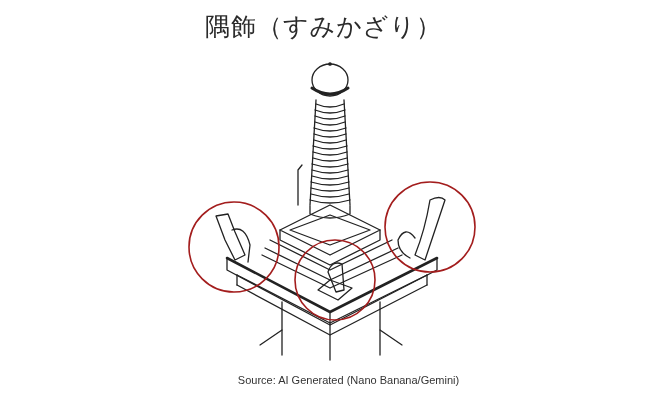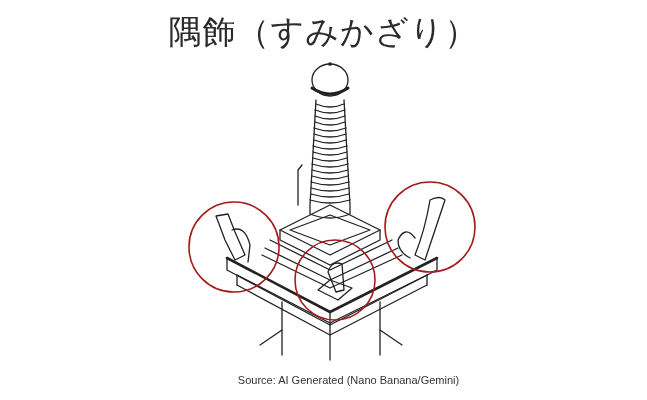--- a/index.html
+++ b/index.html
@@ -1,17 +1,17 @@
 <!DOCTYPE html>
 <html><head>
 <meta charset="utf-8">
 <style>
   html, body { margin: 0; padding: 0; }
   body { width: 647px; height: 400px; background: #ffffff; position: relative; overflow: hidden; font-family: "DejaVu Sans", sans-serif; }
-  .title { position: absolute; top: 10px; left: 0; width: 647px; text-align: center; font-size: 33px; color: #2b2b2b; letter-spacing: 1px; }
+  .title { position: absolute; top: 10px; left: 0; width: 647px; text-align: center; font-size: 25px; color: #2b2b2b; letter-spacing: 1px; }
   .figure { position: absolute; left: 0; top: 0; width: 647px; height: 400px; }
   .caption { position: absolute; top: 374px; left: 0; width: 647px; text-align: center; font-family: "Liberation Sans", sans-serif; font-size: 11px; color: #333333; padding-left: 25px; }
 </style>
 </head>
 <body>
 
 <div class="title">隅飾（すみかざり）</div>
 
 <svg class="figure" viewBox="0 0 647 400" xmlns="http://www.w3.org/2000/svg">
   <g fill="none" stroke="#222" stroke-width="1.3" stroke-linejoin="round" stroke-linecap="round">

